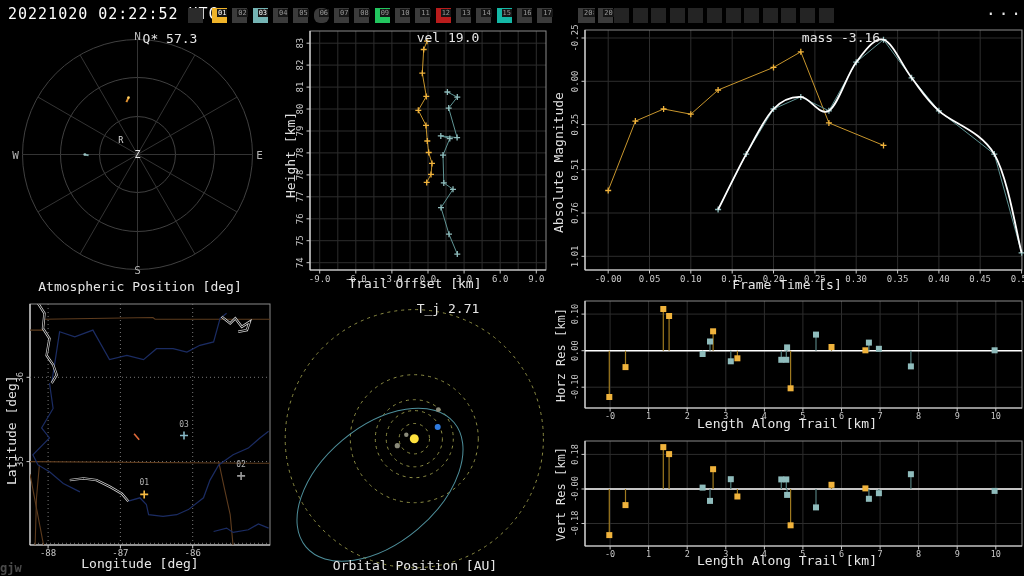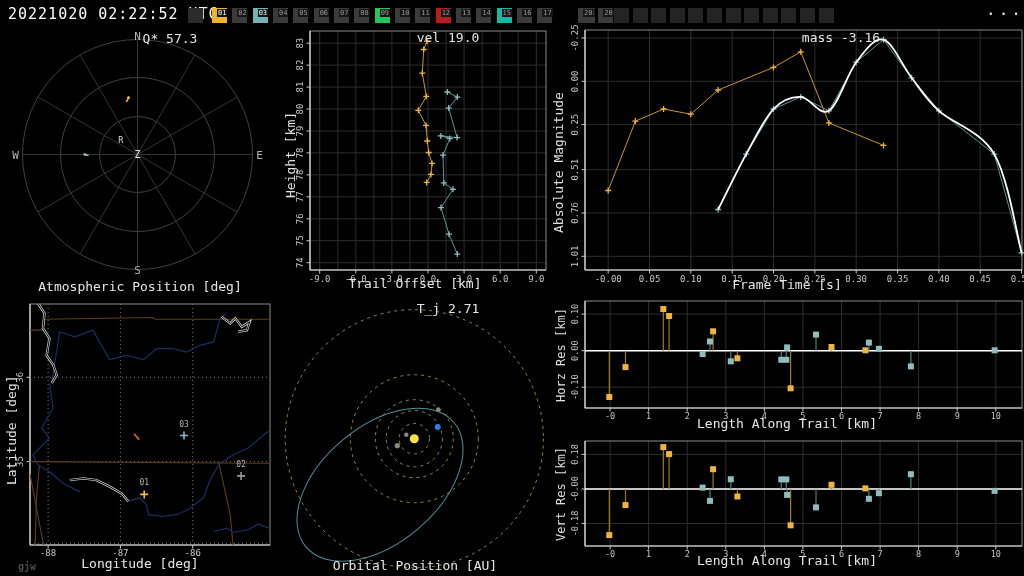--- a/index.html
+++ b/index.html
@@ -8,21 +8,21 @@
   .abs{position:absolute;}
   .lbl{position:absolute;color:#e6e6e6;font-size:13px;white-space:pre;}
   .corner{text-align:center;margin-left:36px;}
   .center{text-align:center;}
   .vlab{position:absolute;writing-mode:vertical-rl;transform:rotate(180deg);
         color:#e0e0e0;font-size:12px;display:flex;align-items:center;justify-content:center;white-space:pre;}
   #timestamp{position:absolute;left:8px;top:5px;color:#fff;font-size:15px;letter-spacing:1px;}
   #menu-dots{position:absolute;left:986px;top:0px;color:#e8e8e8;font-size:16px;letter-spacing:3px;cursor:default;}
   .station{position:absolute;top:8px;width:15px;height:15px;}
   .station-label{position:absolute;top:1px;font-size:7px;line-height:8px;padding:0 1px;background:#161616;}
-  #watermark{position:absolute;left:18px;top:561px;font-size:10px;color:#4a4a4a;font-weight:bold;}
+  #watermark{position:absolute;left:0;top:561px;font-size:12px;color:#4a4a4a;font-weight:bold;}
   svg{position:absolute;overflow:visible;}
   text{font-family:"DejaVu Sans Mono","Liberation Mono",monospace;}
 </style>
 </head>
 <body>
 
 <div id="screen">
 
   <div class="abs" style="left:0;top:0;width:1024px;height:28px;">
     <div id="timestamp">20221020 02:22:52 UTC</div>
@@ -36,21 +36,21 @@
         </div>
         <div class="station" style="left: 252.66px; background: rgb(116, 179, 179);">
           <div class="station-label" style="left: 5px; color: rgb(255, 255, 255);">03</div>
         </div>
         <div class="station" style="left: 272.99px; background: rgb(59, 59, 59);">
           <div class="station-label" style="left: 5px; color: rgb(154, 154, 154);">04</div>
         </div>
         <div class="station" style="left: 293.32px; background: rgb(59, 59, 59);">
           <div class="station-label" style="left: 5px; color: rgb(154, 154, 154);">05</div>
         </div>
-        <div class="station" style="left: 313.65px; background: rgb(59, 59, 59);">
+        <div class="station" style="left: 313.65px; background: rgb(59, 59, 59); border-radius: 6px;">
           <div class="station-label" style="left: 5px; color: rgb(154, 154, 154);">06</div>
         </div>
         <div class="station" style="left: 333.98px; background: rgb(59, 59, 59);">
           <div class="station-label" style="left: 5px; color: rgb(154, 154, 154);">07</div>
         </div>
         <div class="station" style="left: 354.31px; background: rgb(59, 59, 59);">
           <div class="station-label" style="left: 5px; color: rgb(154, 154, 154); text-align: right;">08</div>
         </div>
         <div class="station" style="left: 374.64px; background: #22c55e;">
           <div class="station-label" style="left: 5px; color: rgb(154, 154, 154);">09</div>

